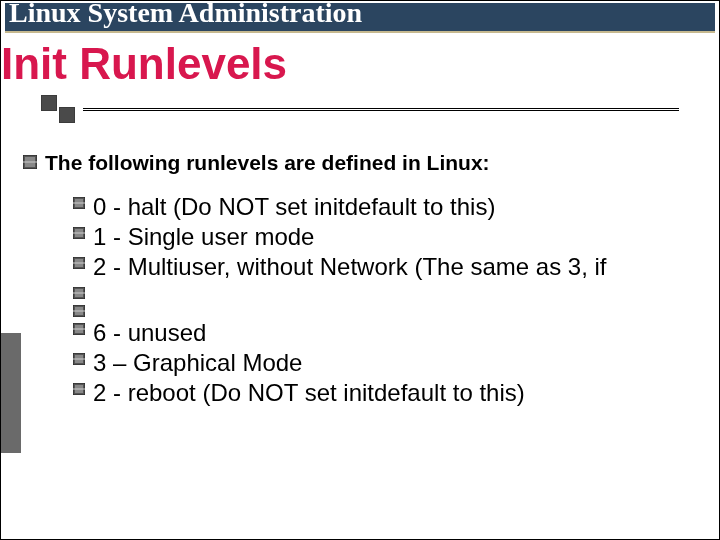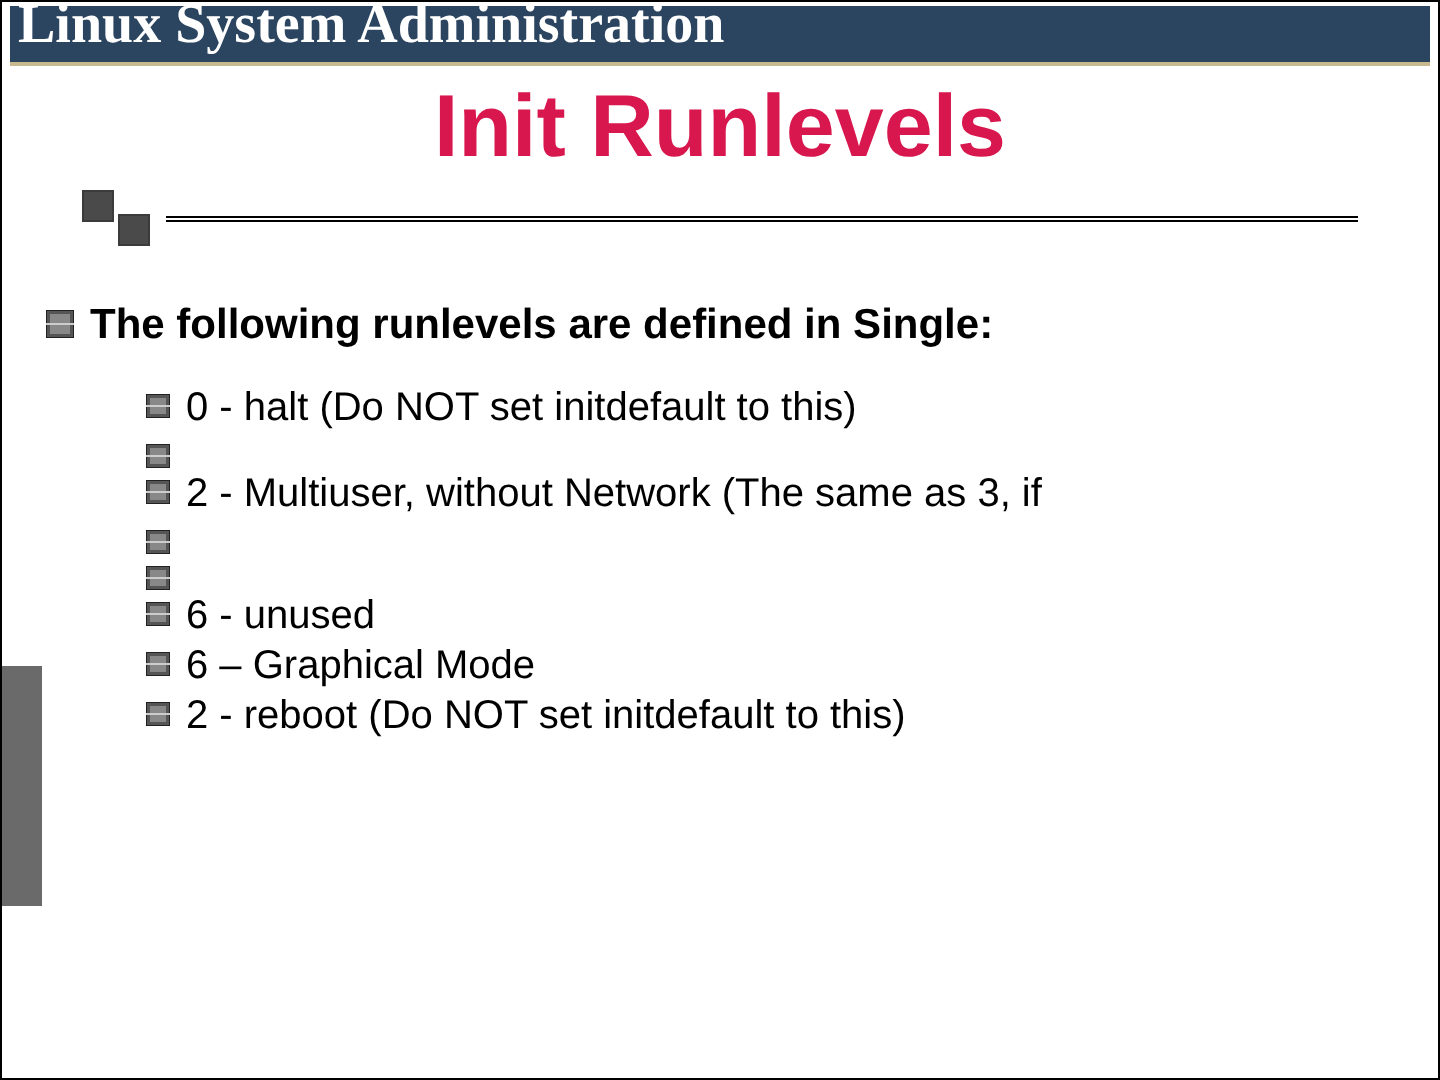--- a/index.html
+++ b/index.html
@@ -1,32 +1,32 @@
 <!DOCTYPE html>
 <html><head>
 <meta charset="utf-8">
 <style>
   html,body{margin:0;padding:0;width:720px;height:540px;background:#fff;font-family:Arial,Helvetica,sans-serif;overflow:hidden}
   .slide{position:relative;width:720px;height:540px;border:1px solid #000;box-sizing:border-box}
   .header-bar{position:absolute;left:4px;right:4px;top:2px;height:28px;background:#2b4560;border-bottom:1px solid #000}
   .header-bar span{position:absolute;left:4px;bottom:2px;color:#fff;font-family:"Times New Roman",serif;font-size:28px;font-weight:bold}
   .header-underline{position:absolute;left:4px;right:4px;top:30px;height:2px;background:#c6b98f}
-  .title{position:absolute;left:0;right:0;top:38px;text-align:center;font-size:44px;font-weight:bold;color:#d8174e;font-family:Arial,Helvetica,sans-serif}
+  .title{position:absolute;left:0;right:0;top:38px;text-align:left;font-size:44px;font-weight:bold;color:#d8174e;font-family:Arial,Helvetica,sans-serif}
   .divider-wrap{position:absolute;left:40px;right:40px;top:100px;display:flex;align-items:center}
   .squares{display:flex;gap:2px;margin-right:8px}
   .sq{width:14px;height:14px;border:1px solid #3b3b3b;background:#4a4a4a;position:relative}
   .sq:nth-child(1){top:-6px}
   .sq:nth-child(2){top:6px}
   .divider-line{flex:1;border-top:3px double #000}
   .body{position:absolute;left:22px;top:150px;width:660px;color:#000}
   .lvl1-item{display:flex;align-items:flex-start;margin-bottom:18px}
   .lvl1-item .txt{font-size:21px;font-weight:bold}
   .lvl2{margin-left:50px}
   .lvl2-item{display:flex;align-items:flex-start;margin-bottom:2px}
-  .lvl2-item .txt{font-size:20px}
+  .lvl2-item .txt{font-size:24px}
   .bullet-icon{flex:0 0 auto;margin-right:8px;margin-top:4px}
   .left-tab{position:absolute;left:0;top:332px;width:20px;height:120px;background:#6a6a6a}
   svg.b{display:block}
 </style>
 </head>
 <body>
 
 <div class="slide">
   <div class="header-bar">
     <span>Linux System Administration</span>
@@ -45,41 +45,42 @@
 
   <div class="body">
     <div class="lvl1-item">
       <span class="bullet-icon">
         <svg class="b" width="14" height="14">
             <rect x="0" y="0" width="14" height="14" fill="#555" stroke="#222"></rect>
             <rect x="2" y="2" width="10" height="10" fill="#888"></rect>
             <line x1="0" y1="7" x2="14" y2="7" stroke="#ccc" stroke-width="1"></line>
           </svg>
       </span>
-      <span class="txt">The following runlevels are defined in Single:</span>
+      <span class="txt">The following runlevels are defined in Linux:</span>
     </div>
     <div class="lvl2">
       <div class="lvl2-item">
         <span class="bullet-icon">
             <svg class="b" width="12" height="12">
               <rect x="0" y="0" width="12" height="12" fill="#555" stroke="#222"></rect>
               <rect x="2" y="2" width="8" height="8" fill="#888"></rect>
               <line x1="0" y1="6" x2="12" y2="6" stroke="#ccc"></line>
             </svg>
           </span>
         <span class="txt">0 - halt (Do NOT set initdefault to this)</span>
       </div>
       <div class="lvl2-item">
         <span class="bullet-icon">
             <svg class="b" width="12" height="12">
               <rect x="0" y="0" width="12" height="12" fill="#555" stroke="#222"></rect>
               <rect x="2" y="2" width="8" height="8" fill="#888"></rect>
               <line x1="0" y1="6" x2="12" y2="6" stroke="#ccc"></line>
             </svg>
           </span>
+        <span class="txt">1 - Single user mode</span>
       </div>
       <div class="lvl2-item">
         <span class="bullet-icon">
             <svg class="b" width="12" height="12">
               <rect x="0" y="0" width="12" height="12" fill="#555" stroke="#222"></rect>
               <rect x="2" y="2" width="8" height="8" fill="#888"></rect>
               <line x1="0" y1="6" x2="12" y2="6" stroke="#ccc"></line>
             </svg>
           </span>
         <span class="txt">2 - Multiuser, without Network (The same as 3, if</span>
@@ -113,21 +114,21 @@
         <span class="txt">6 - unused</span>
       </div>
       <div class="lvl2-item">
         <span class="bullet-icon">
             <svg class="b" width="12" height="12">
               <rect x="0" y="0" width="12" height="12" fill="#555" stroke="#222"></rect>
               <rect x="2" y="2" width="8" height="8" fill="#888"></rect>
               <line x1="0" y1="6" x2="12" y2="6" stroke="#ccc"></line>
             </svg>
           </span>
-        <span class="txt">6 – Graphical Mode</span>
+        <span class="txt">3 – Graphical Mode</span>
       </div>
       <div class="lvl2-item">
         <span class="bullet-icon">
             <svg class="b" width="12" height="12">
               <rect x="0" y="0" width="12" height="12" fill="#555" stroke="#222"></rect>
               <rect x="2" y="2" width="8" height="8" fill="#888"></rect>
               <line x1="0" y1="6" x2="12" y2="6" stroke="#ccc"></line>
             </svg>
           </span>
         <span class="txt">2 - reboot (Do NOT set initdefault to this)</span>

